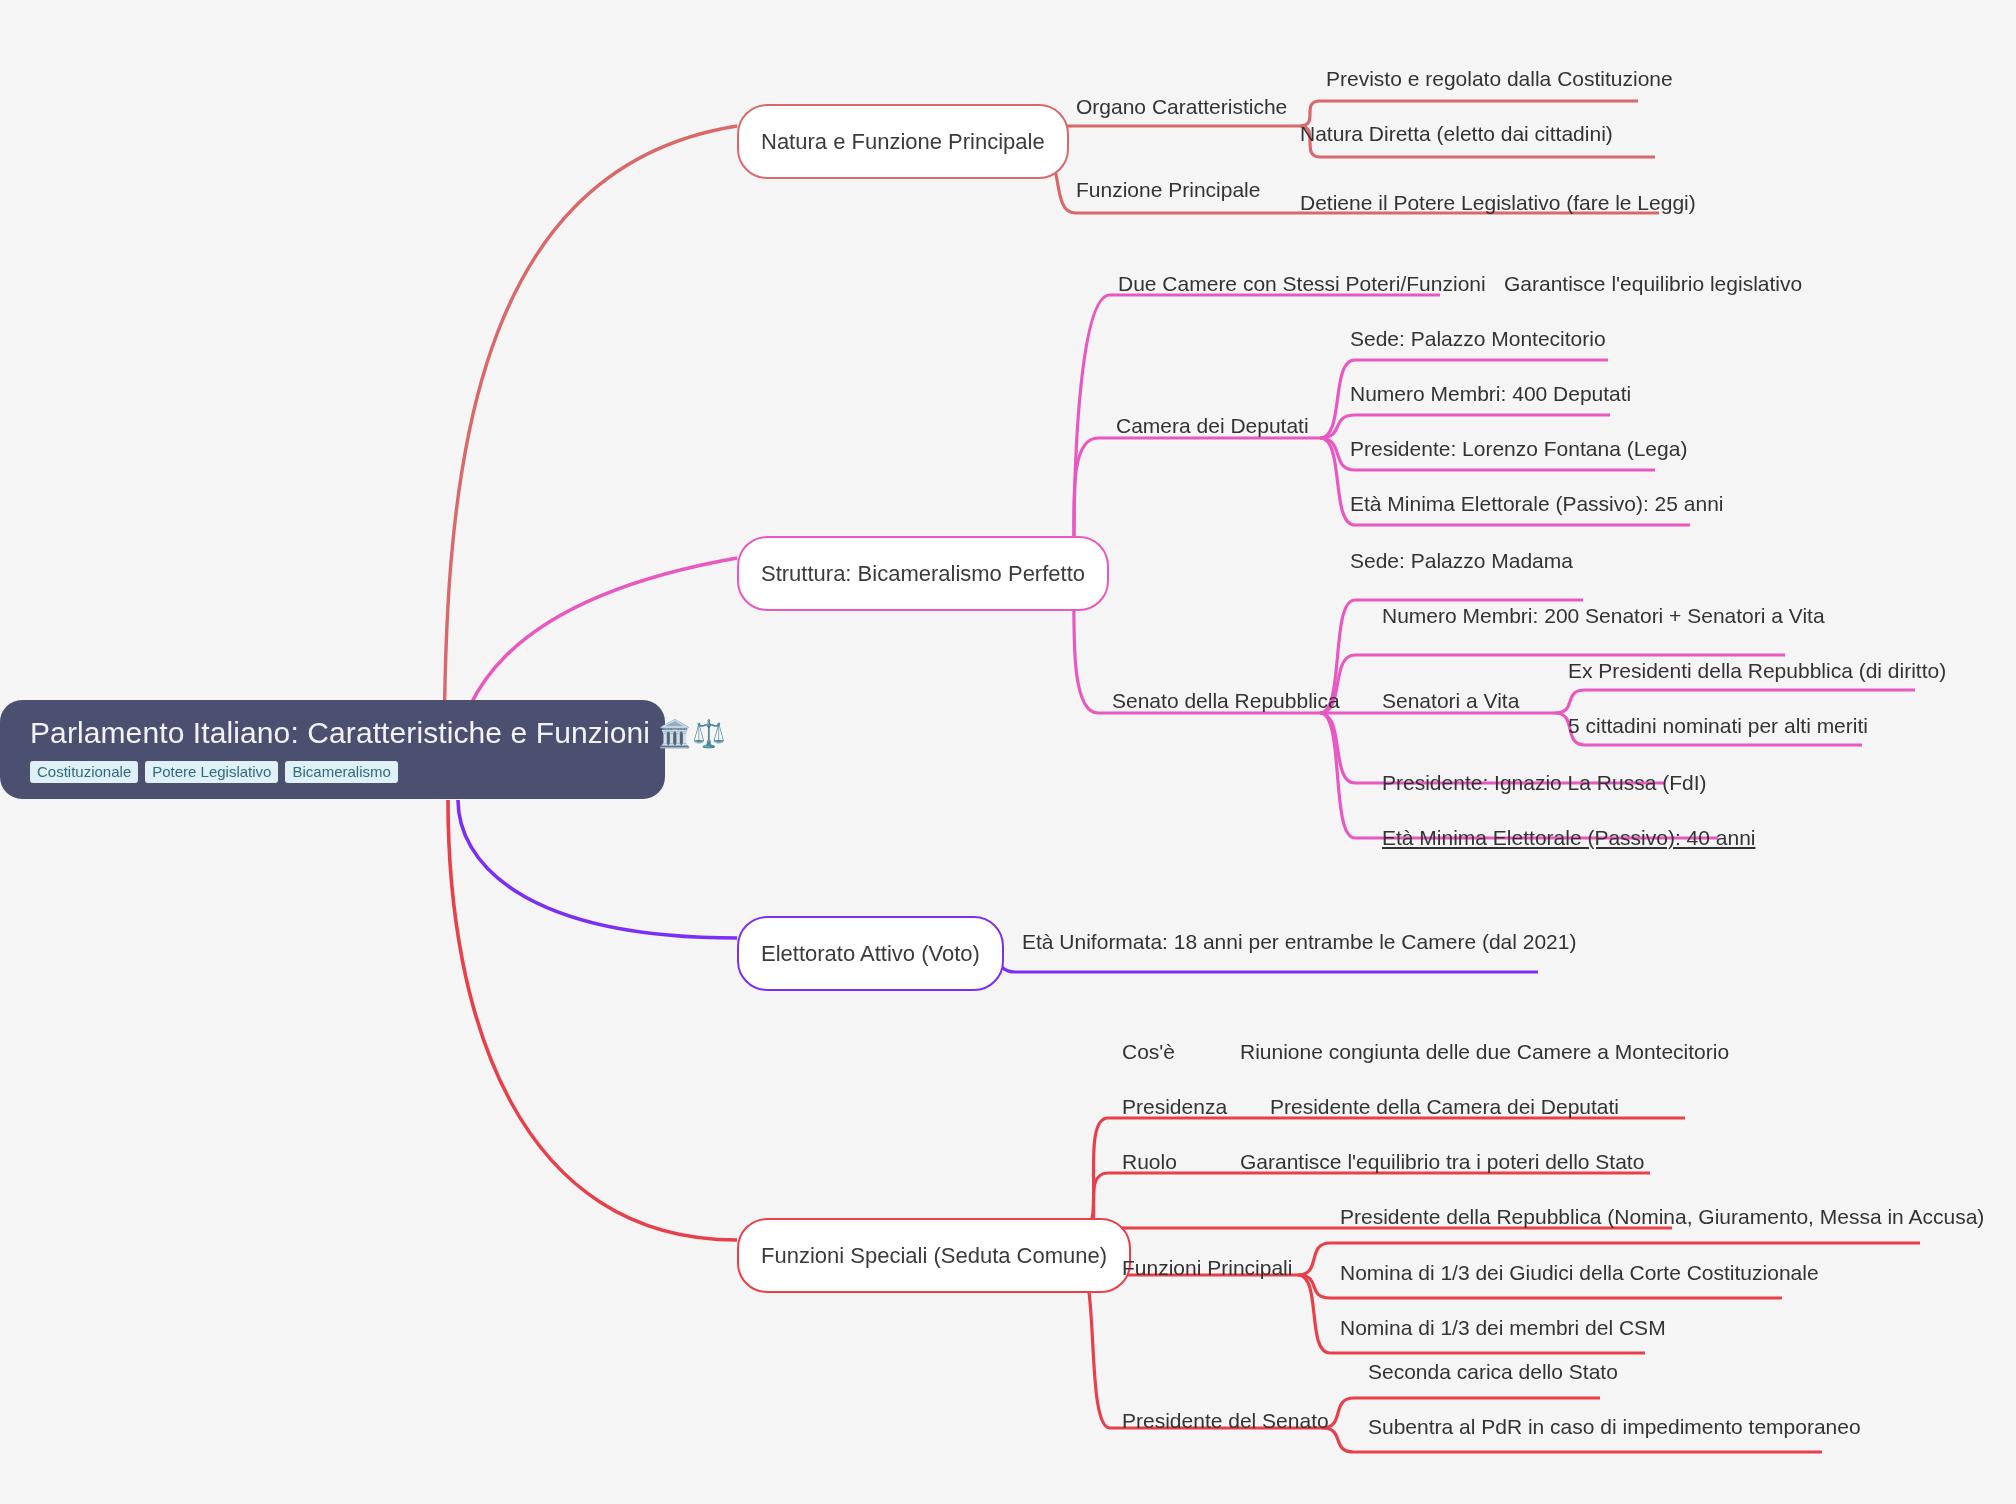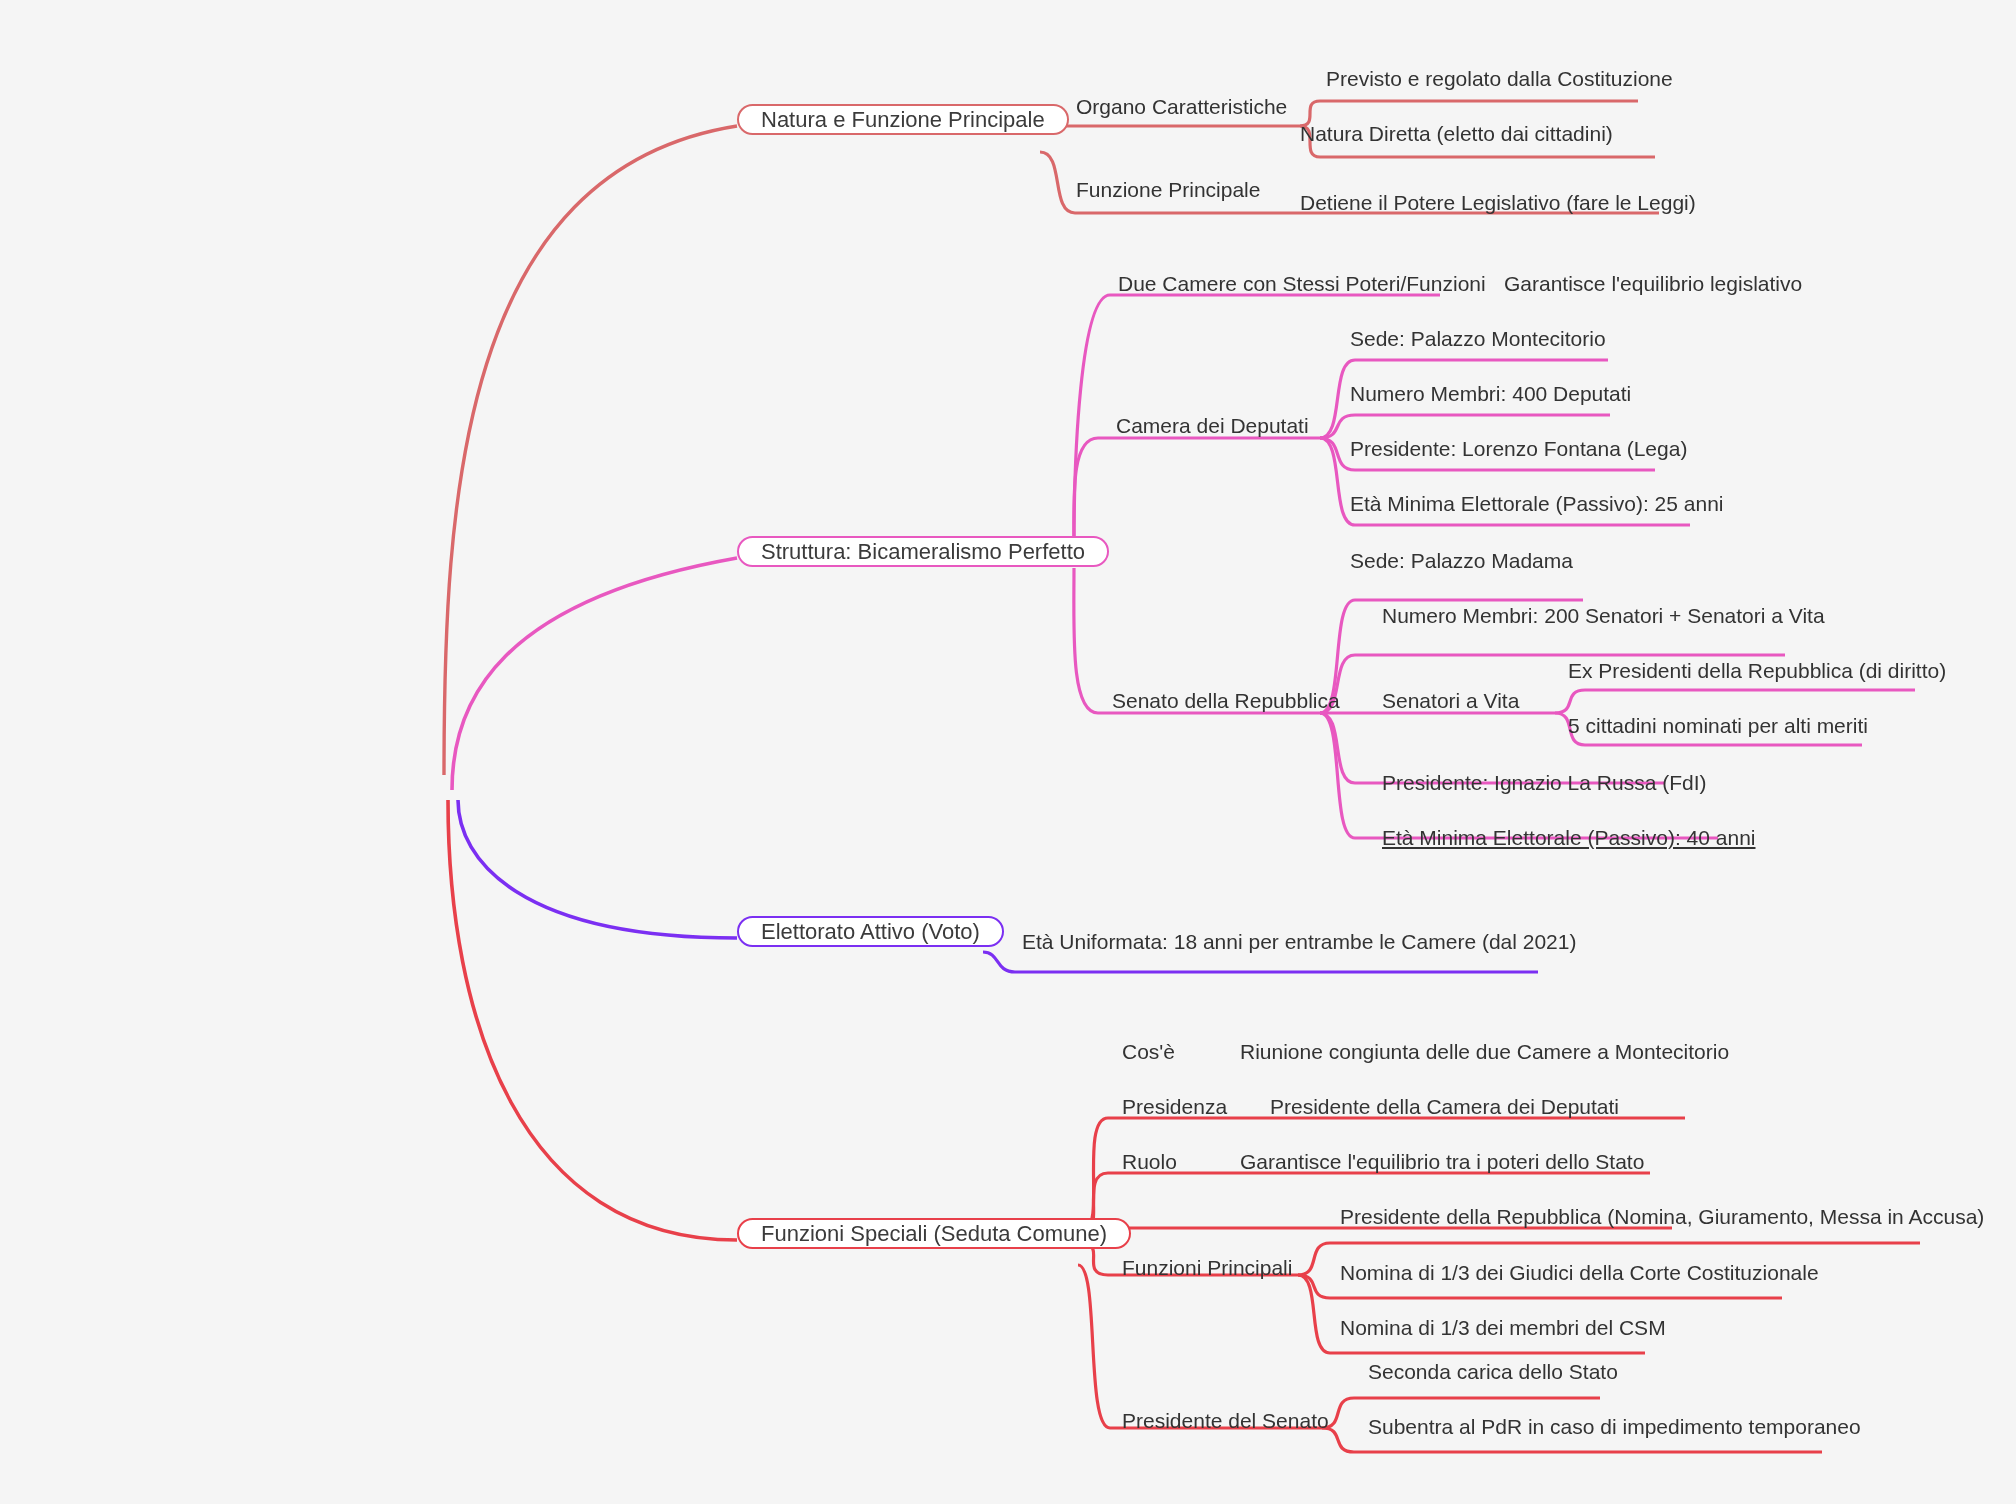--- a/index.html
+++ b/index.html
@@ -40,21 +40,21 @@
     border-radius:3px;
     white-space:nowrap;
   }
 
   
   .pill{
     position:absolute;
     background:#ffffff;
     border:2.6px solid #000;
     border-radius:30px;
-    padding:1px 22px;
+    padding:23px 22px;
     font-size:22px;
     color:#3b3b3b;
     white-space:nowrap;
     box-sizing:border-box;
     line-height:1.15;
   }
 
   
   .lbl{
     position:absolute;
@@ -119,20 +119,31 @@
     <path d="M1078,1265 C1100,1265 1085,1428 1110,1428 L1322,1428" fill="none" stroke="#e8404a" stroke-width="3.2"></path>
 
     <path d="M1298,1275 C1322,1275 1306,1243 1330,1243 L1920,1243" fill="none" stroke="#e8404a" stroke-width="3.2"></path>
     <path d="M1298,1275 C1322,1275 1306,1298 1330,1298 L1782,1298" fill="none" stroke="#e8404a" stroke-width="3.2"></path>
     <path d="M1298,1275 C1322,1275 1306,1353 1330,1353 L1645,1353" fill="none" stroke="#e8404a" stroke-width="3.2"></path>
 
     <path d="M1322,1428 C1346,1428 1330,1398 1354,1398 L1600,1398" fill="none" stroke="#e8404a" stroke-width="3.2"></path>
     <path d="M1322,1428 C1346,1428 1330,1452 1354,1452 L1822,1452" fill="none" stroke="#e8404a" stroke-width="3.2"></path>
   </svg>
 
+  <div class="root-node">
+    <div class="root-title">
+      <span>Parlamento Italiano: Caratteristiche e Funzioni</span>
+      <span class="root-emoji">🏛️⚖️</span>
+    </div>
+    <div class="root-tags">
+      <span class="tag">Costituzionale</span>
+      <span class="tag">Potere Legislativo</span>
+      <span class="tag">Bicameralismo</span>
+    </div>
+  </div>
 
   <div class="pill" style="left:737px;top:104px;border-color:#d9686a;">Natura e Funzione Principale</div>
 
   <div class="pill" style="left:737px;top:536px;border-color:#e858c0;">Struttura: Bicameralismo Perfetto</div>
 
   <div class="pill" style="left:737px;top:916px;border-color:#7b2ff2;">Elettorato Attivo (Voto)</div>
 
   <div class="pill" style="left:737px;top:1218px;border-color:#e8404a;">Funzioni Speciali (Seduta Comune)</div>
 
   <div class="lbl" style="left:1076px;top:95px;">Organo Caratteristiche</div>

